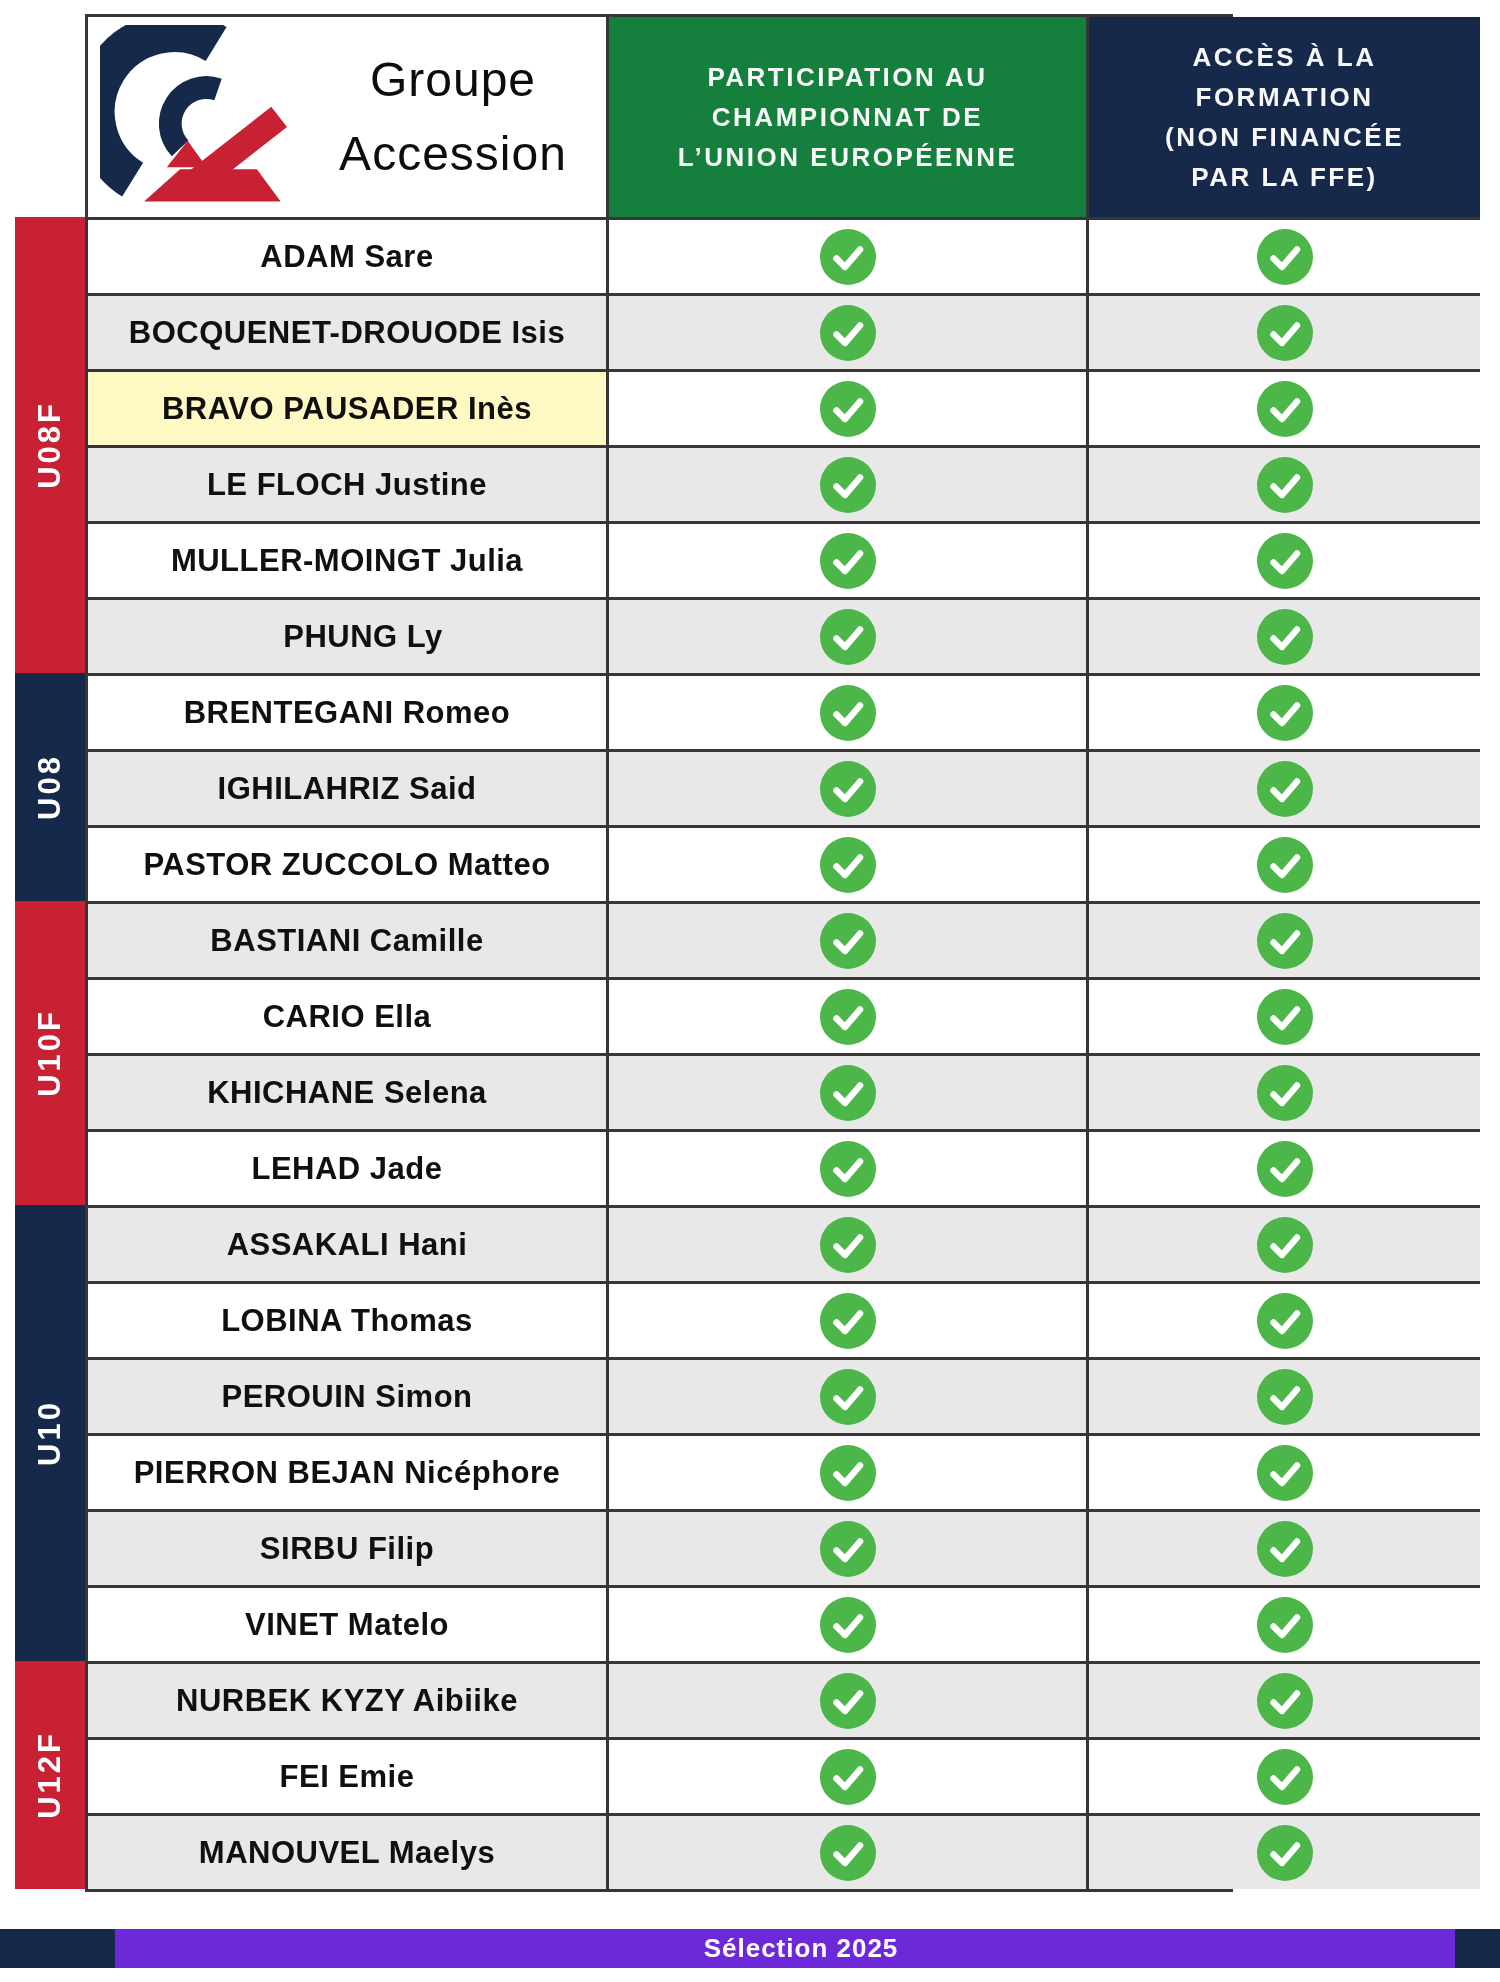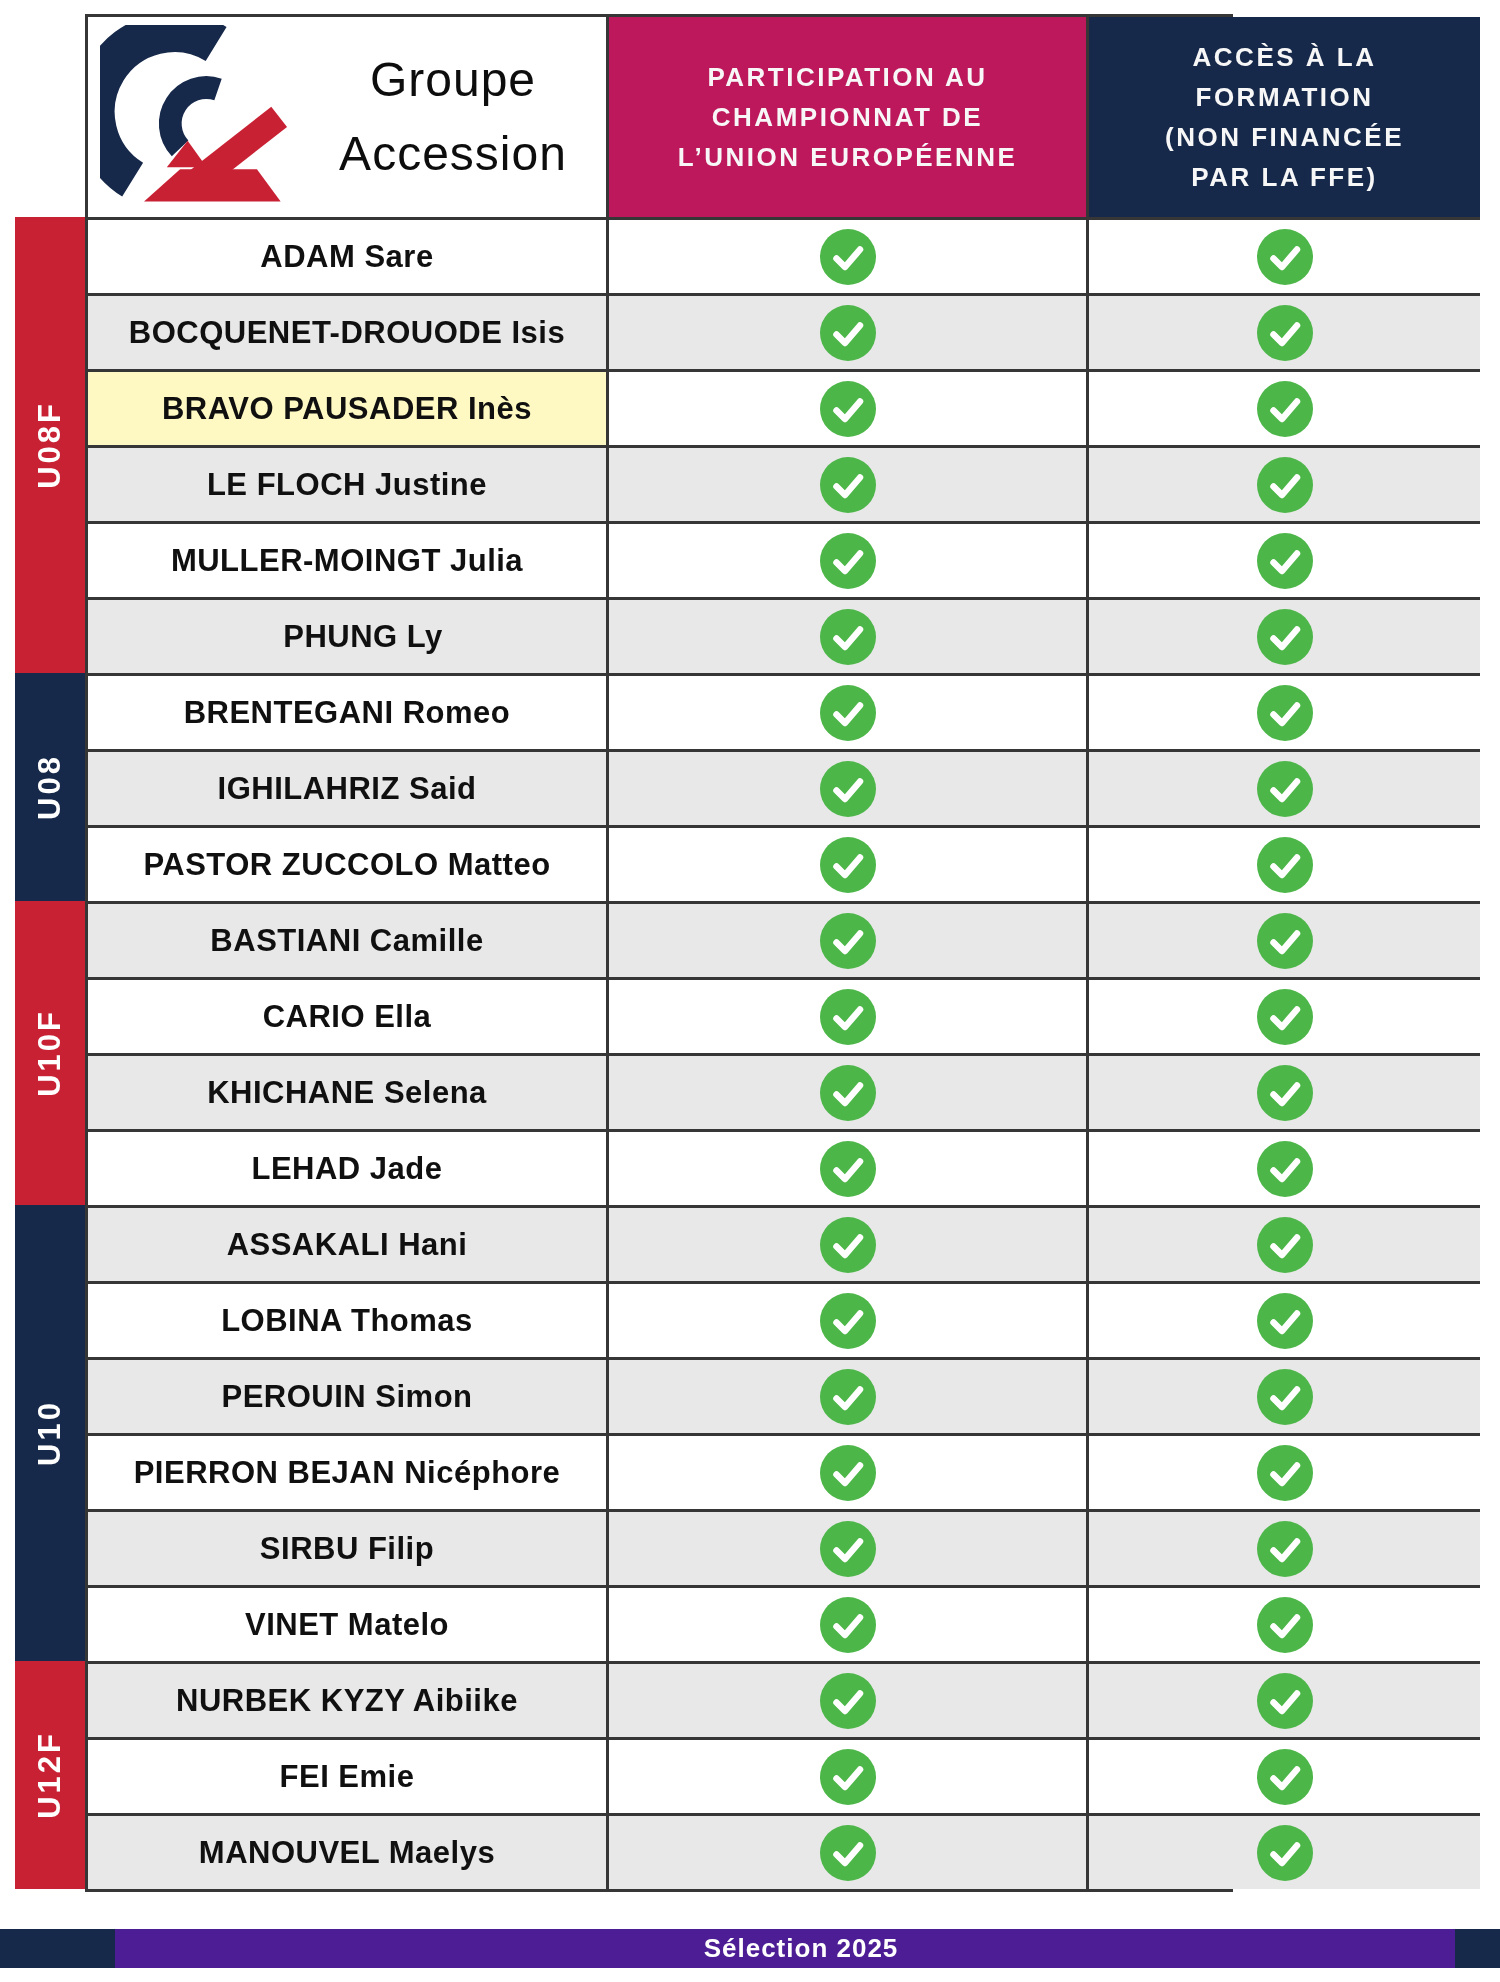--- a/index.html
+++ b/index.html
@@ -106,21 +106,21 @@
             <rect x="88" y="118" width="112" height="27" transform="rotate(-38 144 131)" fill="#C92134"></rect>
             <path d="M70 150 L112 150 L92 122 Z" fill="#C92134"></path>
             <path d="M46 186 L190 186 L165 152 L84 152 Z" fill="#C92134"></path>
           </svg>
         </div>
         <div class="org-title">
           <div>Groupe</div>
           <div>Accession</div>
         </div>
       </div>
-      <div class="hcell colhead" style="background: #be185d; align-items: center;">
+      <div class="hcell colhead" style="background: #15803d; align-items: center;">
           <div>PARTICIPATION AU</div>
           <div>CHAMPIONNAT DE</div>
           <div>L’UNION EUROPÉENNE</div>
         </div>
       <div class="hcell colhead" style="background: rgb(23, 41, 74);">
           <div>ACCÈS À LA</div>
           <div>FORMATION</div>
           <div>(NON FINANCÉE</div>
           <div>PAR LA FFE)</div>
         </div>
@@ -542,19 +542,19 @@
                 <path d="M16.5 29.5 L25 38 L40 20.5" fill="none" stroke="#FFFFFF" stroke-width="6.5" stroke-linecap="round" stroke-linejoin="round"></path>
               </svg>
             </div>
           </div>
         </div>
       </div>
   </div>
 
   <div class="footer">
     <div class="f-navy-l" style="background: rgb(23, 41, 74);"></div>
-    <div class="f-red" style="background: #4c1d95; padding-left: 32px;">
+    <div class="f-red" style="background: #6d28d9; padding-left: 32px;">
       <span class="f-text">Sélection 2025</span>
     </div>
     <div class="f-navy-r" style="background: rgb(23, 41, 74);"></div>
   </div>
 
 </div>
 
 </body></html>

